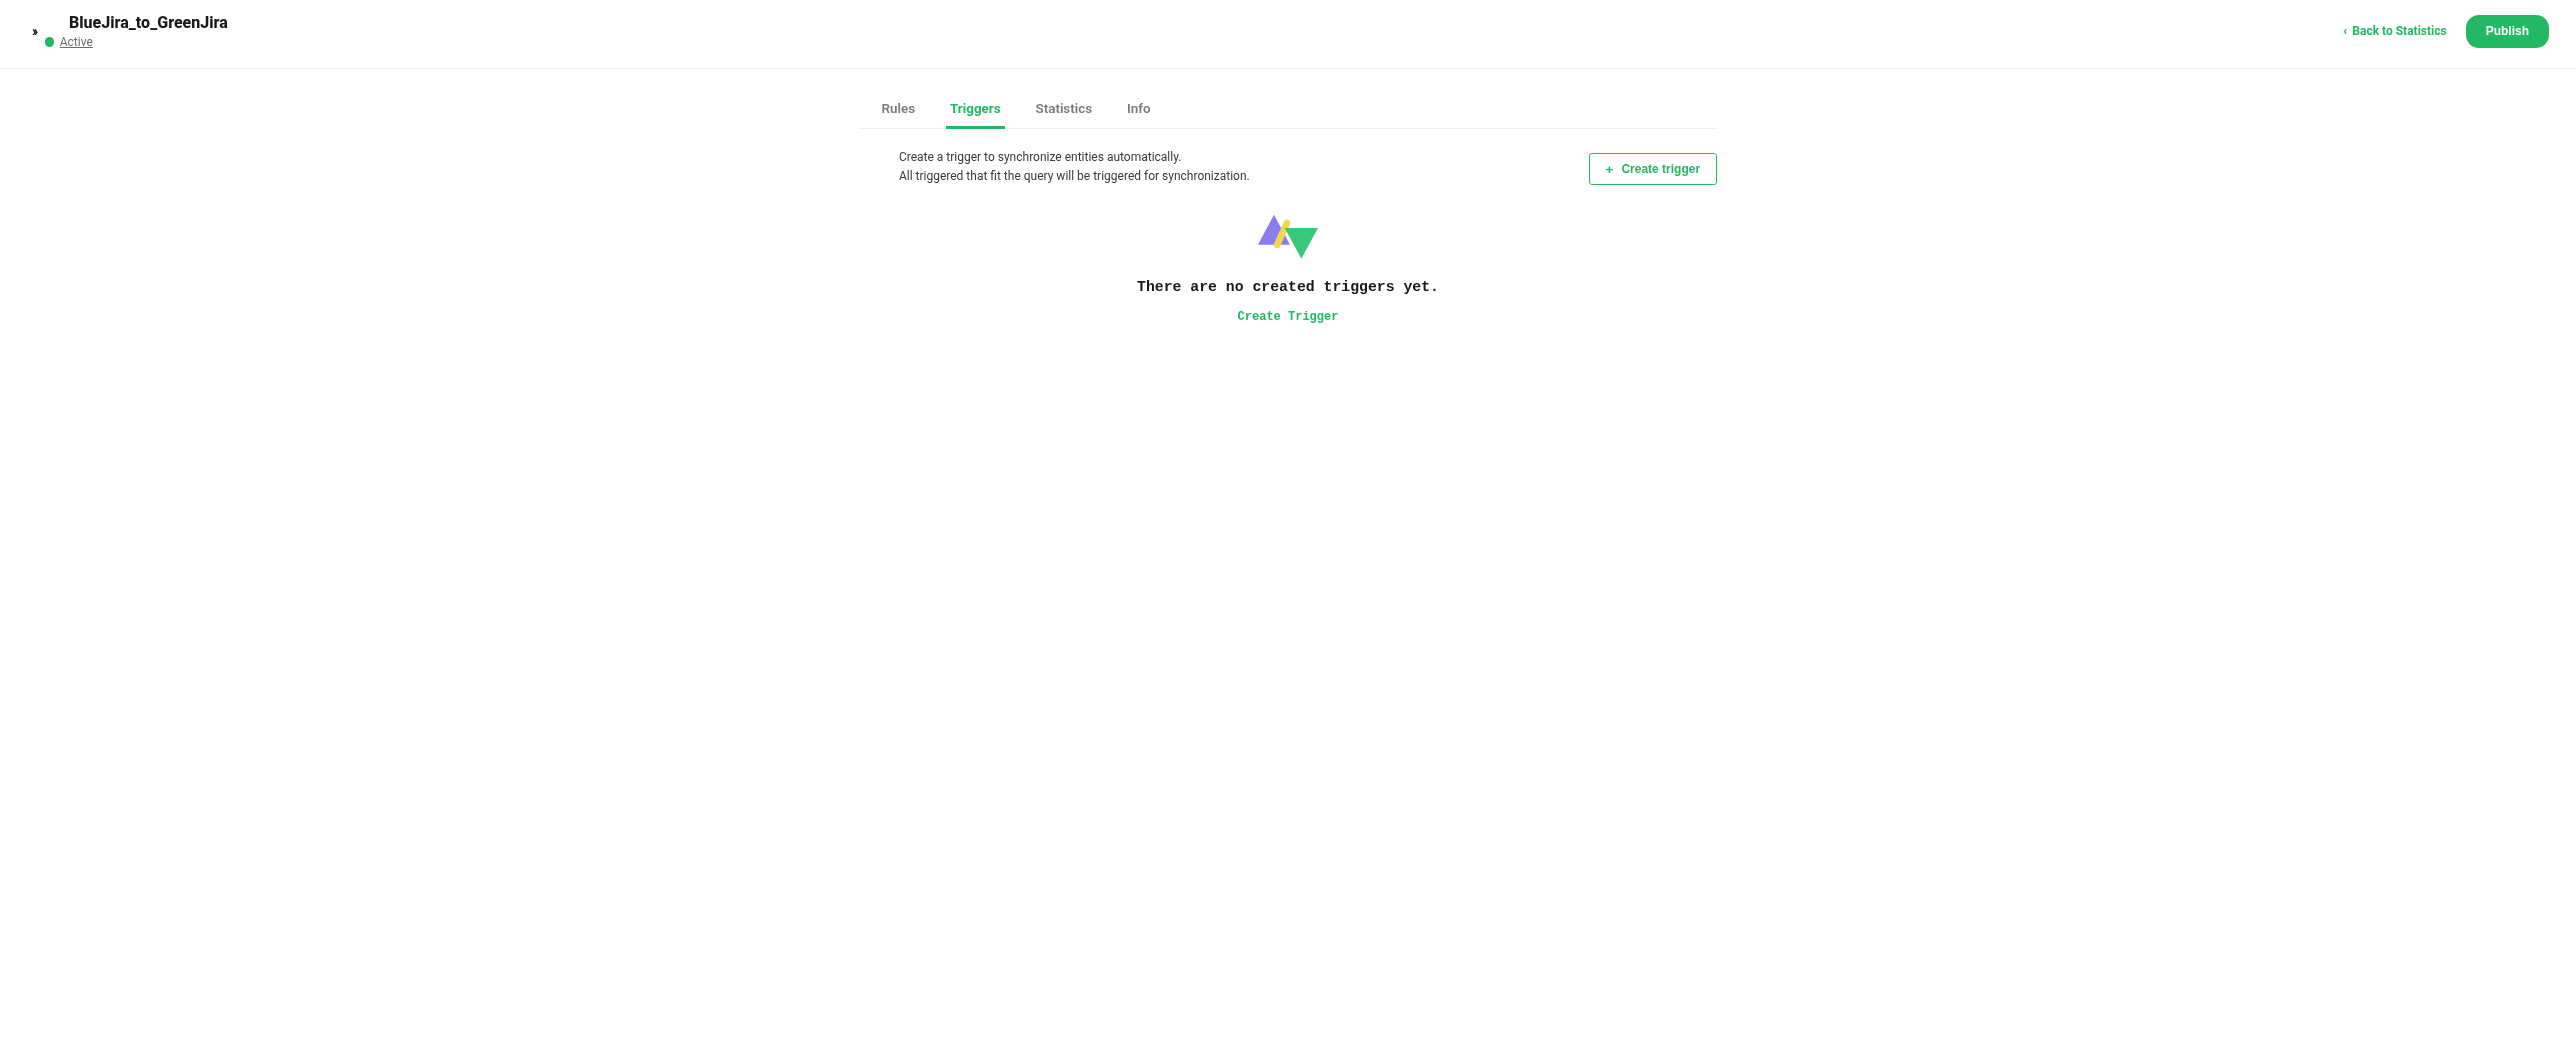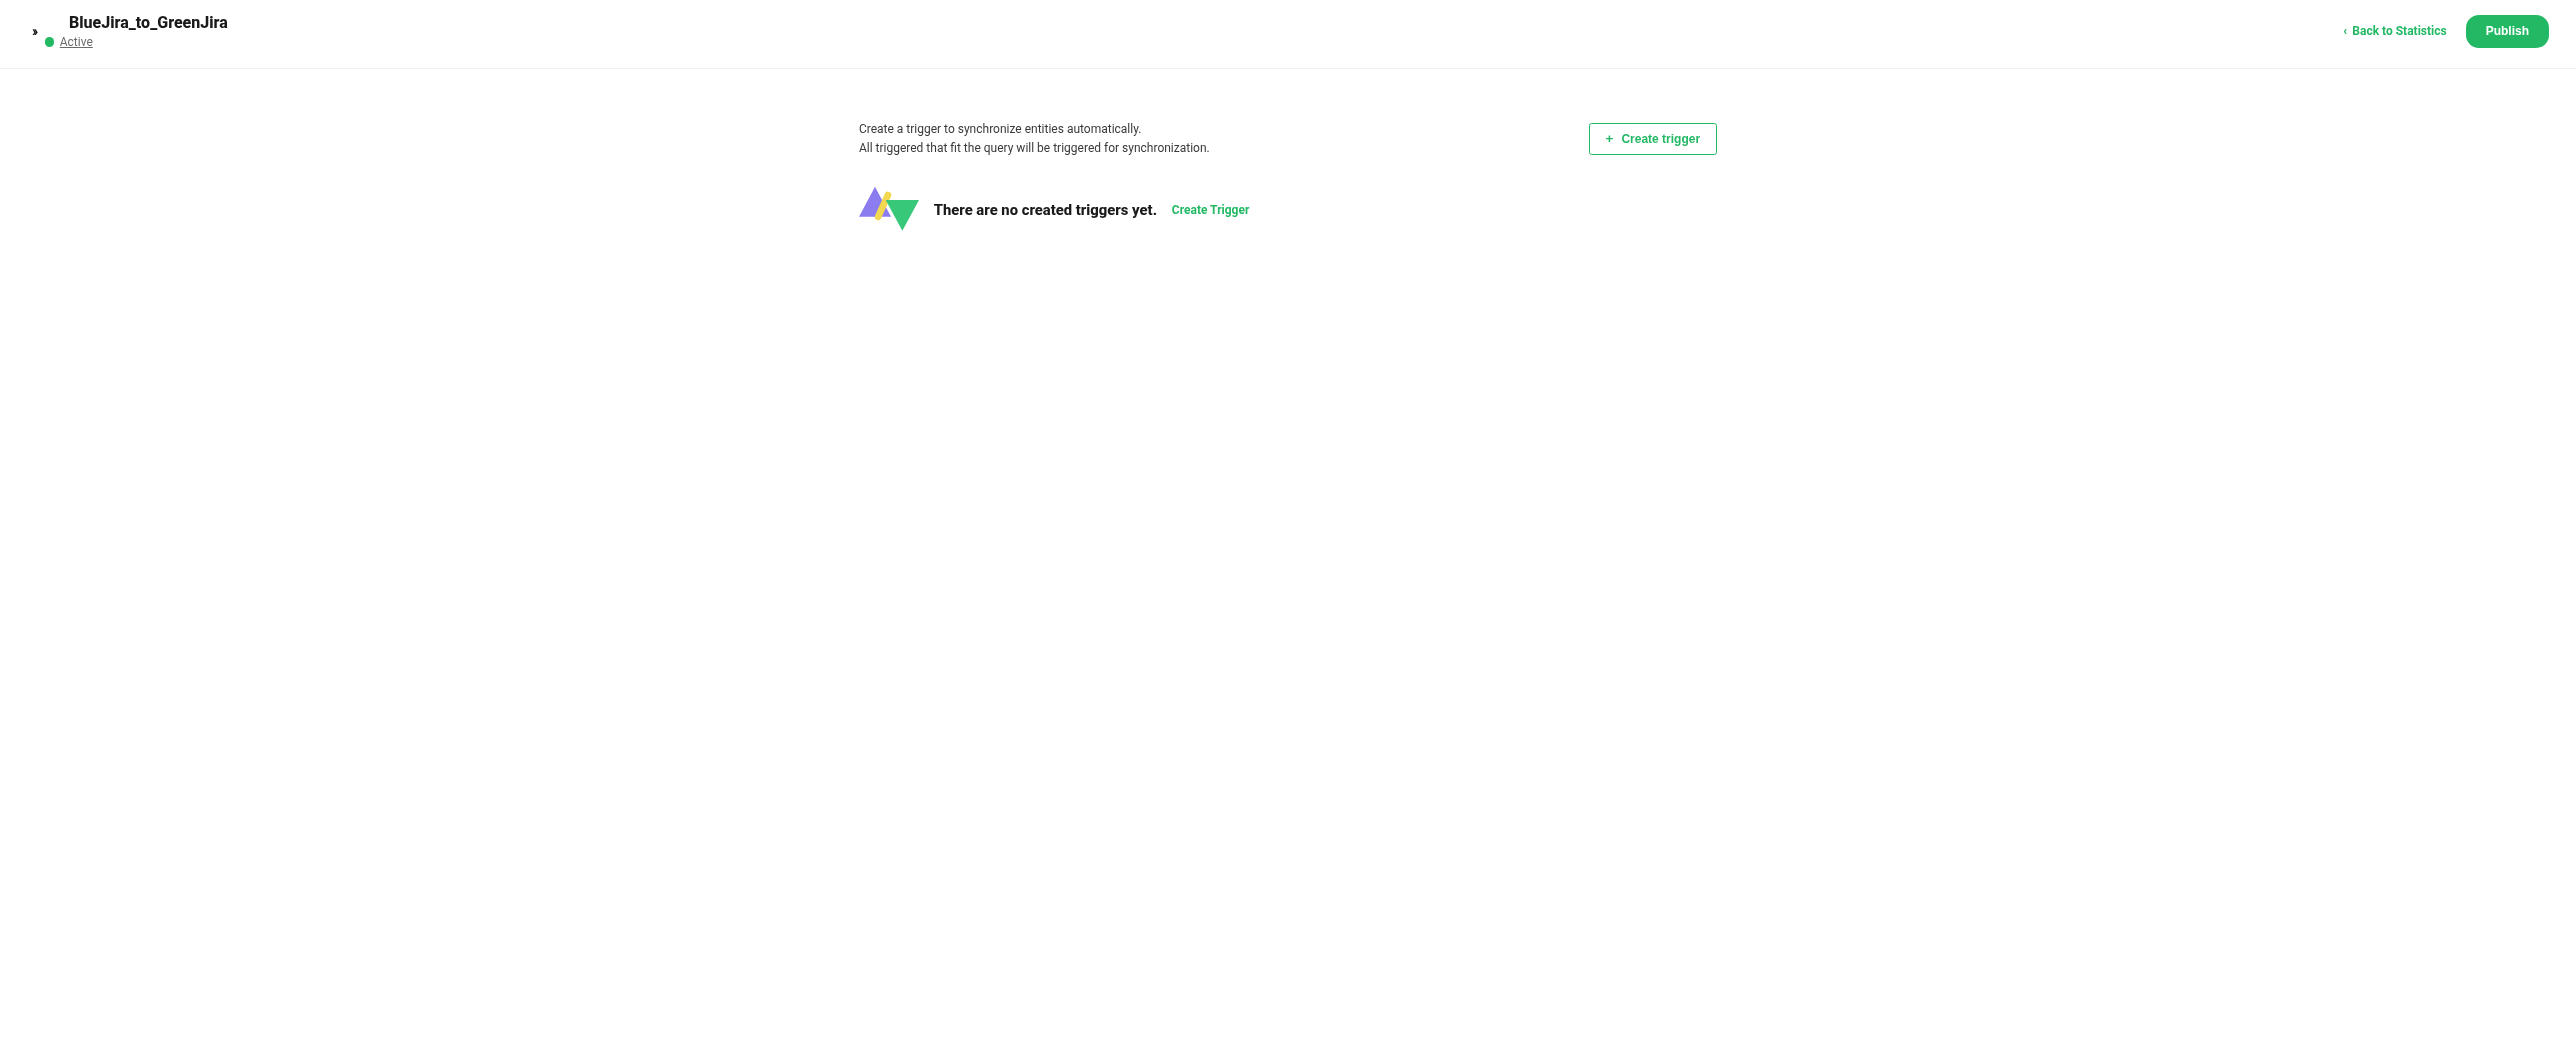--- a/index.html
+++ b/index.html
@@ -114,23 +114,24 @@
       content: "";
       position: absolute;
       left: -1.3px;
       right: -1.3px;
       bottom: -0.7px;
       height: 2.7px;
       background: #22b864;
     }
     .description-row {
       display: flex;
-      align-items: center;
+      align-items: flex-end;
       justify-content: space-between;
       padding: 19px 0 0 0;
+      margin-left: 40px;
     }
     .description {
       font-size: 12px;
       line-height: 1.55;
       color: #3a3a3a;
     }
     .create-btn {
       display: flex;
       align-items: center;
       gap: 8px;
@@ -143,24 +144,25 @@
       font-weight: 700;
       cursor: pointer;
     }
     .plus {
       font-size: 13.4px;
       font-weight: 900;
       line-height: 1;
     }
     .empty-state {
       display: flex;
-      flex-direction: row;
+      flex-direction: column;
       align-items: center;
       padding: 27px 0 27px 0;
       gap: 14.8px;
+      font-family: Liberation Mono, monospace;
     }
     .empty-illustration {
       width: 60px;
       height: 52px;
     }
     .empty-title {
       font-size: 14.8px;
       font-weight: 800;
       color: #1a1a1a;
       text-align: center;
@@ -190,20 +192,26 @@
   <div class="header-right">
     <a class="back-link">
       <span class="chevron">‹</span>
       <span>Back to Statistics</span>
     </a>
     <button class="publish-btn">Publish</button>
   </div>
 </div>
 
 <div class="content">
+  <div class="tabs">
+    <div class="tab">Rules</div>
+    <div class="tab active">Triggers</div>
+    <div class="tab">Statistics</div>
+    <div class="tab">Info</div>
+  </div>
 
   <div class="description-row">
     <div class="description">
       <div>Create a trigger to synchronize entities automatically.</div>
       <div>All triggered that fit the query will be triggered for synchronization.</div>
     </div>
     <button class="create-btn">
       <span class="plus">+</span>
       <span>Create trigger</span>
     </button>

